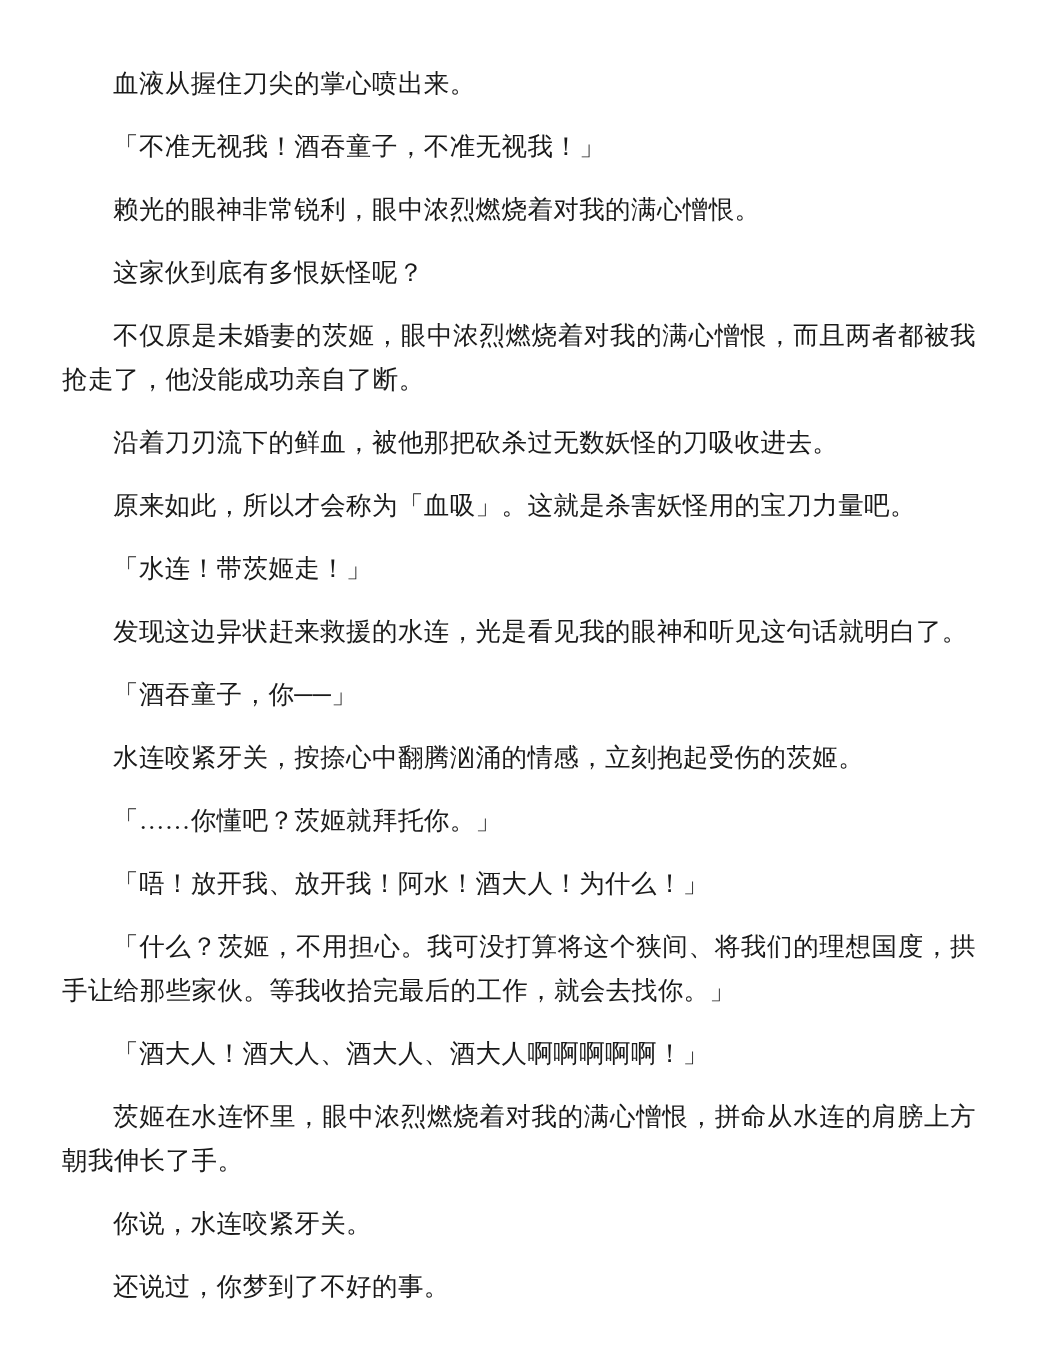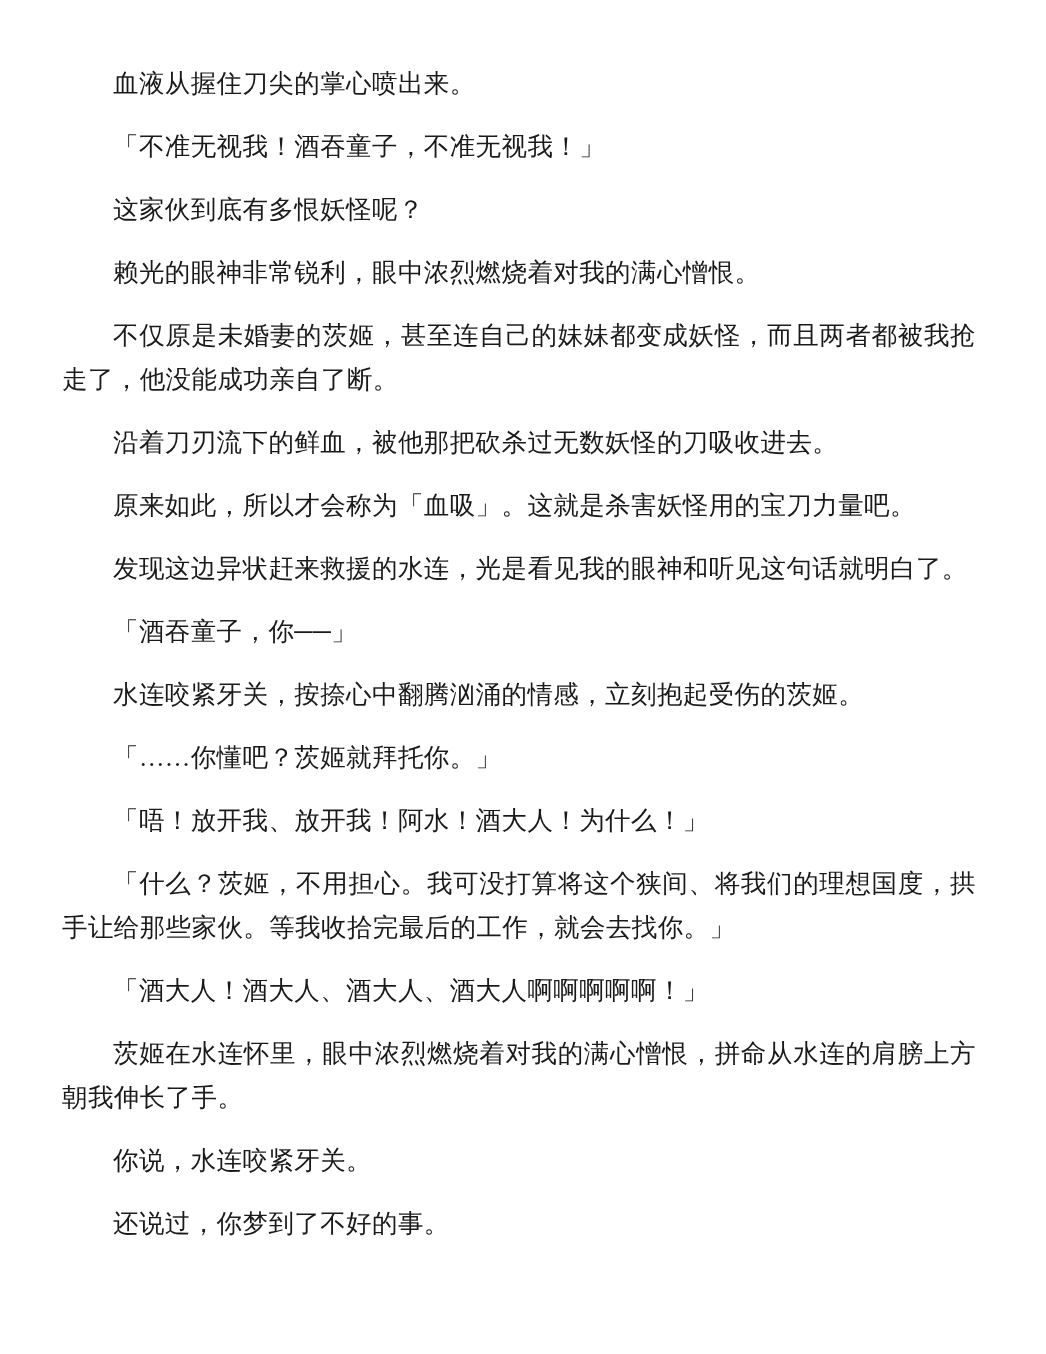--- a/index.html
+++ b/index.html
@@ -36,25 +36,26 @@
     margin-bottom: 12px;
   }
 </style>
 </head>
 <body>
 
 <div class="page">
   <div class="body-text">
     <p class="para">血液从握住刀尖的掌心喷出来。</p>
     <p class="para">「不准无视我！酒吞童子，不准无视我！」</p>
+    <p class="para">赖光的眼神非常锐利，眼中浓烈燃烧着对我的满心憎恨。</p>
     <p class="para">这家伙到底有多恨妖怪呢？</p>
-    <p class="para">赖光的眼神非常锐利，眼中浓烈燃烧着对我的满心憎恨。</p>
-    <p class="para">不仅原是未婚妻的茨姬，甚至连自己的妹妹都变成妖怪，而且两者都被我抢走了，他没能成功亲自了断。</p>
+    <p class="para">不仅原是未婚妻的茨姬，眼中浓烈燃烧着对我的满心憎恨，而且两者都被我抢走了，他没能成功亲自了断。</p>
     <p class="para">沿着刀刃流下的鲜血，被他那把砍杀过无数妖怪的刀吸收进去。</p>
     <p class="para">原来如此，所以才会称为「血吸」。这就是杀害妖怪用的宝刀力量吧。</p>
+    <p class="para">「水连！带茨姬走！」</p>
     <p class="para">发现这边异状赶来救援的水连，光是看见我的眼神和听见这句话就明白了。</p>
     <p class="para">「酒吞童子，你──」</p>
     <p class="para">水连咬紧牙关，按捺心中翻腾汹涌的情感，立刻抱起受伤的茨姬。</p>
     <p class="para">「……你懂吧？茨姬就拜托你。」</p>
     <p class="para">「唔！放开我、放开我！阿水！酒大人！为什么！」</p>
     <p class="para">「什么？茨姬，不用担心。我可没打算将这个狭间、将我们的理想国度，拱手让给那些家伙。等我收拾完最后的工作，就会去找你。」</p>
     <p class="para">「酒大人！酒大人、酒大人、酒大人啊啊啊啊啊！」</p>
     <p class="para">茨姬在水连怀里，眼中浓烈燃烧着对我的满心憎恨，拼命从水连的肩膀上方朝我伸长了手。</p>
     <p class="para">你说，水连咬紧牙关。</p>
     <p class="para">还说过，你梦到了不好的事。</p>

